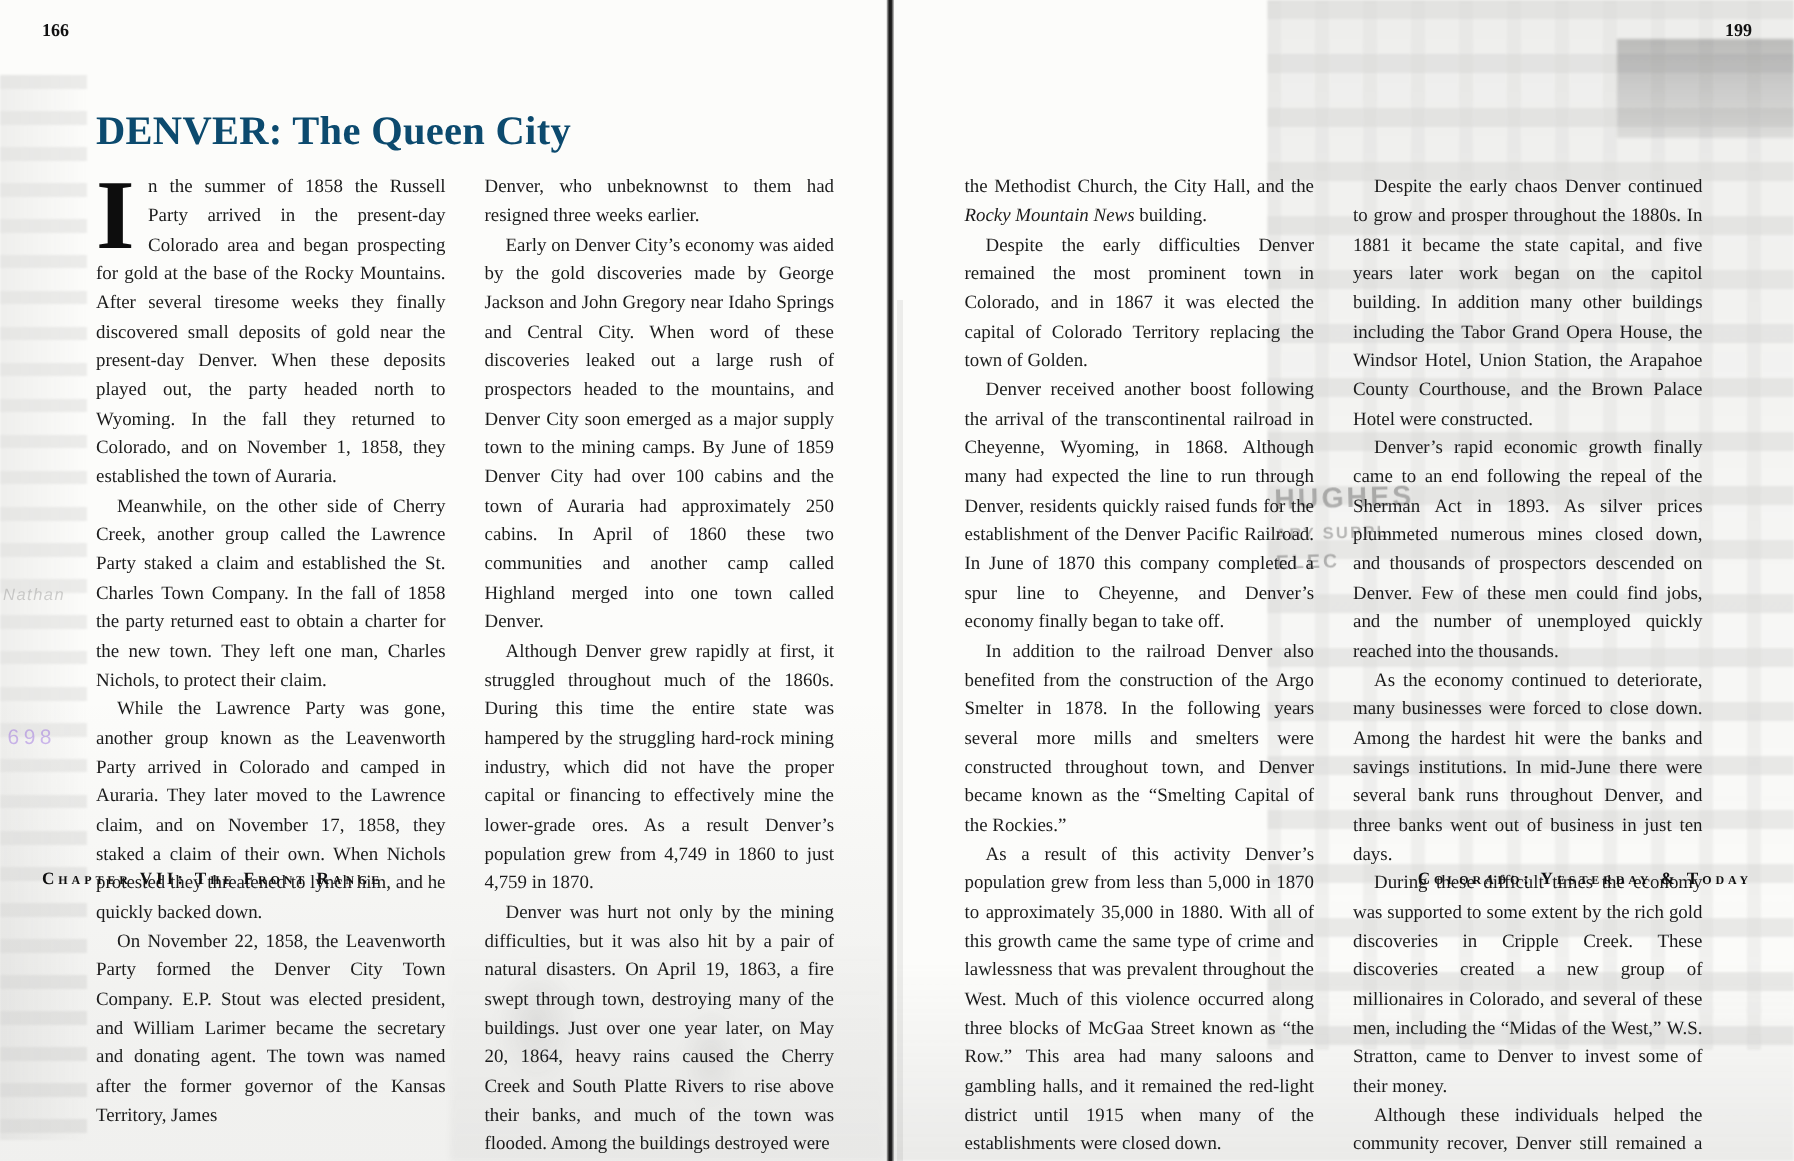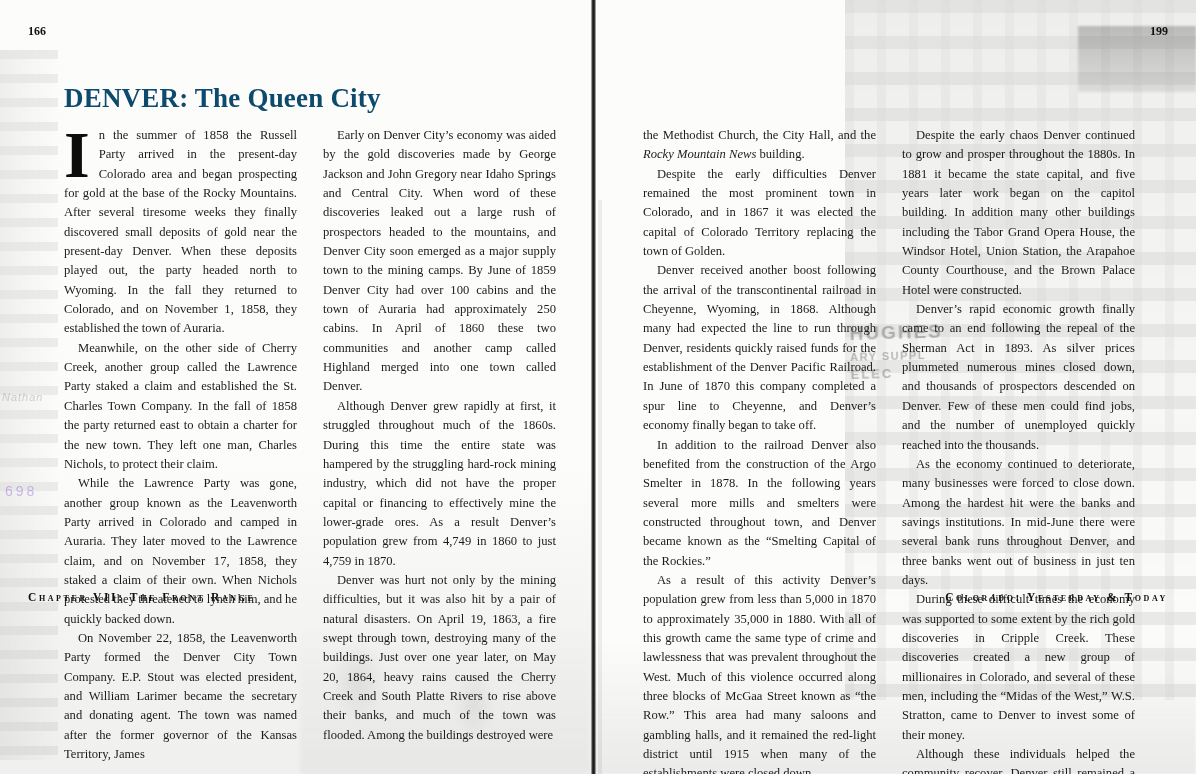--- a/index.html
+++ b/index.html
@@ -73,21 +73,21 @@
     font-size:11px; letter-spacing:1px; color:#555; opacity:.25; font-style:italic;
   }
 
   
   .gutter {
     position:absolute; left:591px; top:0; width:5px; height:774px; z-index:4;
     background:linear-gradient(to right, rgba(0,0,0,.18), #1c1c1c 35%, #1c1c1c 65%, rgba(0,0,0,.18));
   }
 
   
-  .page { position:absolute; top:11px; height:612px; z-index:2; }
+  .page { position:absolute; top:0; height:612px; z-index:2; }
   .page-left  { left:0;   width:591px; }
   .page-right { left:596px; width:600px; }
 
   .page-number {
     position:absolute; top:13px; font-size:12px; font-weight:bold; color:#111;
   }
   .pn-left  { left:28px; }
   .pn-right { right:28px; }
 
   .title {
@@ -147,20 +147,21 @@
     <h1 class="title">DENVER: The Queen City</h1>
 
     <div class="cols cols-left">
       <div class="col">
         <p class="para"><span class="dropcap">I</span><span>n the summer of 1858 the Russell Party arrived in the present-day Colorado area and began prospecting for gold at the base of the Rocky Mountains. After several tiresome weeks they finally discovered small deposits of gold near the present-day Denver. When these deposits played out, the party headed north to Wyoming. In the fall they returned to Colorado, and on November 1, 1858, they established the town of Auraria.</span></p>
         <p class="para indent">Meanwhile, on the other side of Cherry Creek, another group called the Lawrence Party staked a claim and established the St. Charles Town Company. In the fall of 1858 the party returned east to obtain a charter for the new town. They left one man, Charles Nichols, to protect their claim.</p>
         <p class="para indent">While the Lawrence Party was gone, another group known as the Leavenworth Party arrived in Colorado and camped in Auraria. They later moved to the Lawrence claim, and on November 17, 1858, they staked a claim of their own. When Nichols protested they threatened to lynch him, and he quickly backed down.</p>
         <p class="para indent">On November 22, 1858, the Leavenworth Party formed the Denver City Town Company. E.P. Stout was elected president, and William Larimer became the secretary and donating agent. The town was named after the former governor of the Kansas Territory, James</p>
       </div>
       <div class="col">
+        <p class="para">Denver, who unbeknownst to them had resigned three weeks earlier.</p>
         <p class="para indent">Early on Denver City’s economy was aided by the gold discoveries made by George Jackson and John Gregory near Idaho Springs and Central City. When word of these discoveries leaked out a large rush of prospectors headed to the mountains, and Denver City soon emerged as a major supply town to the mining camps. By June of 1859 Denver City had over 100 cabins and the town of Auraria had approximately 250 cabins. In April of 1860 these two communities and another camp called Highland merged into one town called Denver.</p>
         <p class="para indent">Although Denver grew rapidly at first, it struggled throughout much of the 1860s. During this time the entire state was hampered by the struggling hard-rock mining industry, which did not have the proper capital or financing to effectively mine the lower-grade ores. As a result Denver’s population grew from 4,749 in 1860 to just 4,759 in 1870.</p>
         <p class="para indent">Denver was hurt not only by the mining difficulties, but it was also hit by a pair of natural disasters. On April 19, 1863, a fire swept through town, destroying many of the buildings. Just over one year later, on May 20, 1864, heavy rains caused the Cherry Creek and South Platte Rivers to rise above their banks, and much of the town was flooded. Among the buildings destroyed were</p>
       </div>
     </div>
 
     <div class="footer footer-left">Chapter VII: The Front Range</div>
   </div>
 
   <div class="page page-right">

